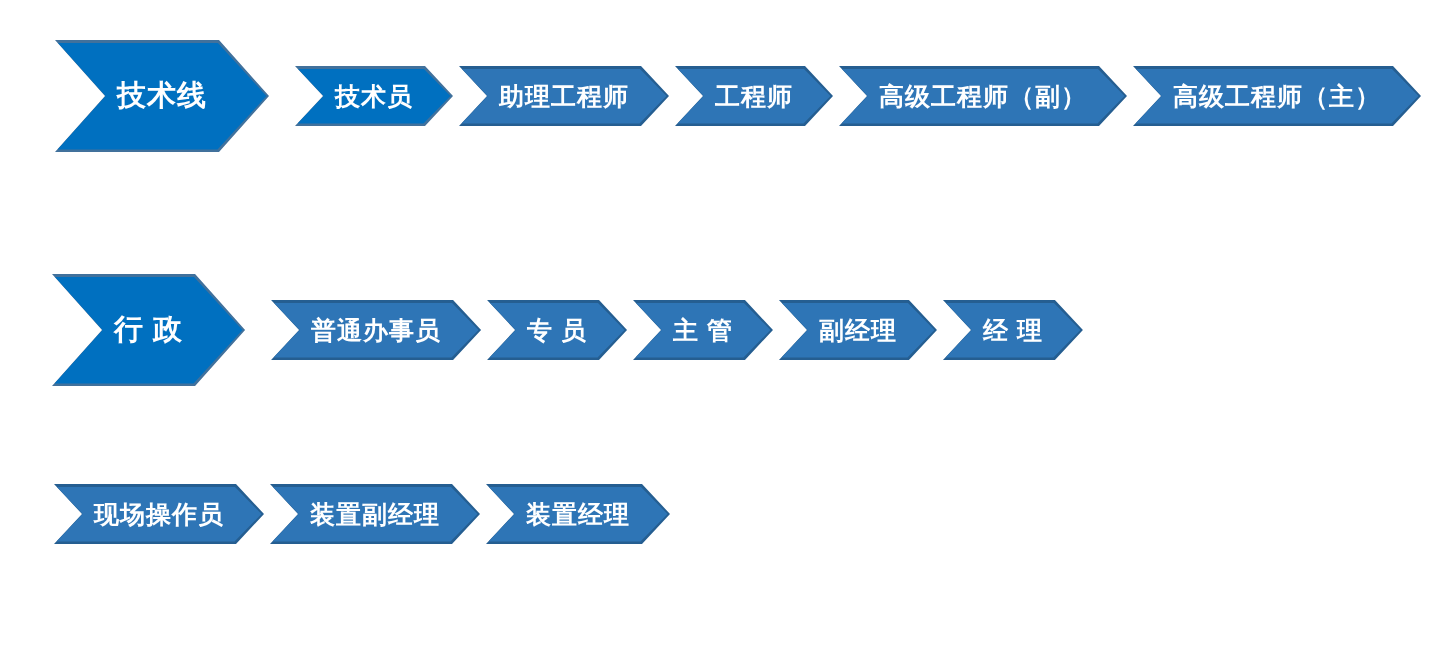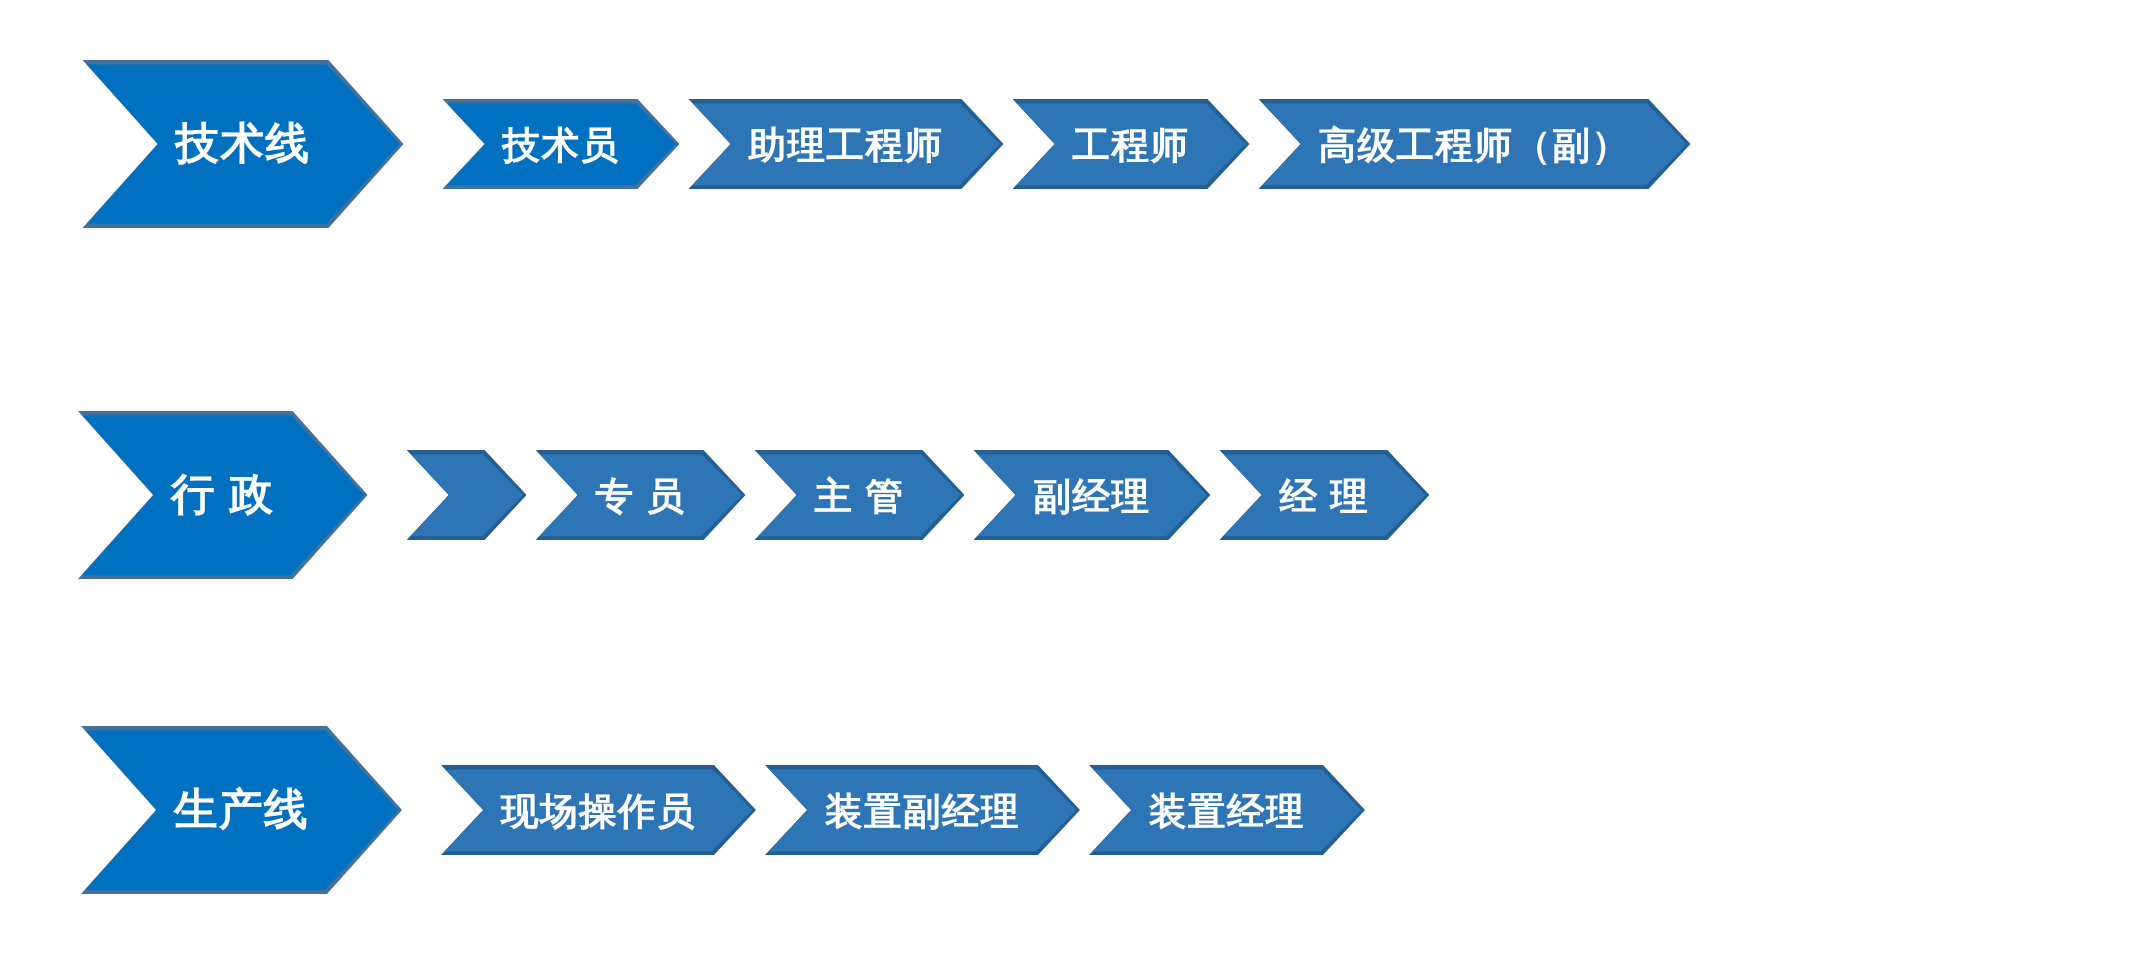--- a/index.html
+++ b/index.html
@@ -102,51 +102,52 @@
     <span class="chev-label">助理工程师</span>
   </div>
       <div class="chev small">
     <div class="chev-fill"></div>
     <span class="chev-label">工程师</span>
   </div>
       <div class="chev small">
     <div class="chev-fill"></div>
     <span class="chev-label">高级工程师（副）</span>
   </div>
+      <div class="chev small">
+    <div class="chev-fill"></div>
+    <span class="chev-label">高级工程师（主）</span>
+  </div>
     </div>
     <div class="row row-1">
     <div class="chev big">
       <div class="chev-fill"></div>
       <span class="chev-label">行 政</span>
     </div>
   <div class="chev small">
     <div class="chev-fill"></div>
+    <span class="chev-label">普通办事员</span>
   </div>
       <div class="chev small">
     <div class="chev-fill"></div>
     <span class="chev-label">专 员</span>
   </div>
       <div class="chev small">
     <div class="chev-fill"></div>
     <span class="chev-label">主 管</span>
   </div>
       <div class="chev small">
     <div class="chev-fill"></div>
     <span class="chev-label">副经理</span>
   </div>
       <div class="chev small">
     <div class="chev-fill"></div>
     <span class="chev-label">经 理</span>
   </div>
     </div>
     <div class="row row-2">
-    <div class="chev big">
-      <div class="chev-fill"></div>
-      <span class="chev-label">生产线</span>
-    </div>
   <div class="chev small">
     <div class="chev-fill"></div>
     <span class="chev-label">现场操作员</span>
   </div>
       <div class="chev small">
     <div class="chev-fill"></div>
     <span class="chev-label">装置副经理</span>
   </div>
       <div class="chev small">
     <div class="chev-fill"></div>

